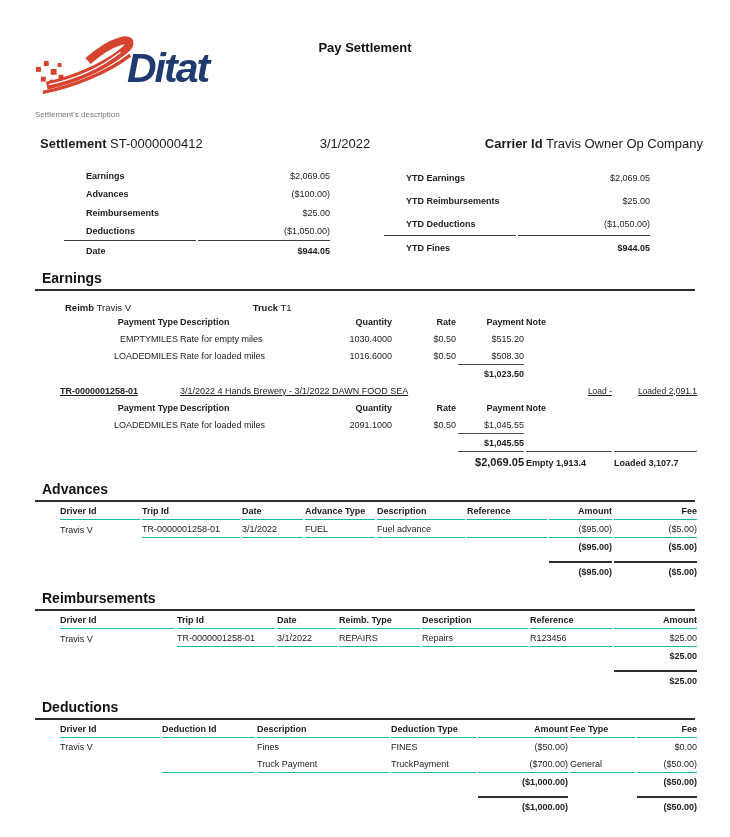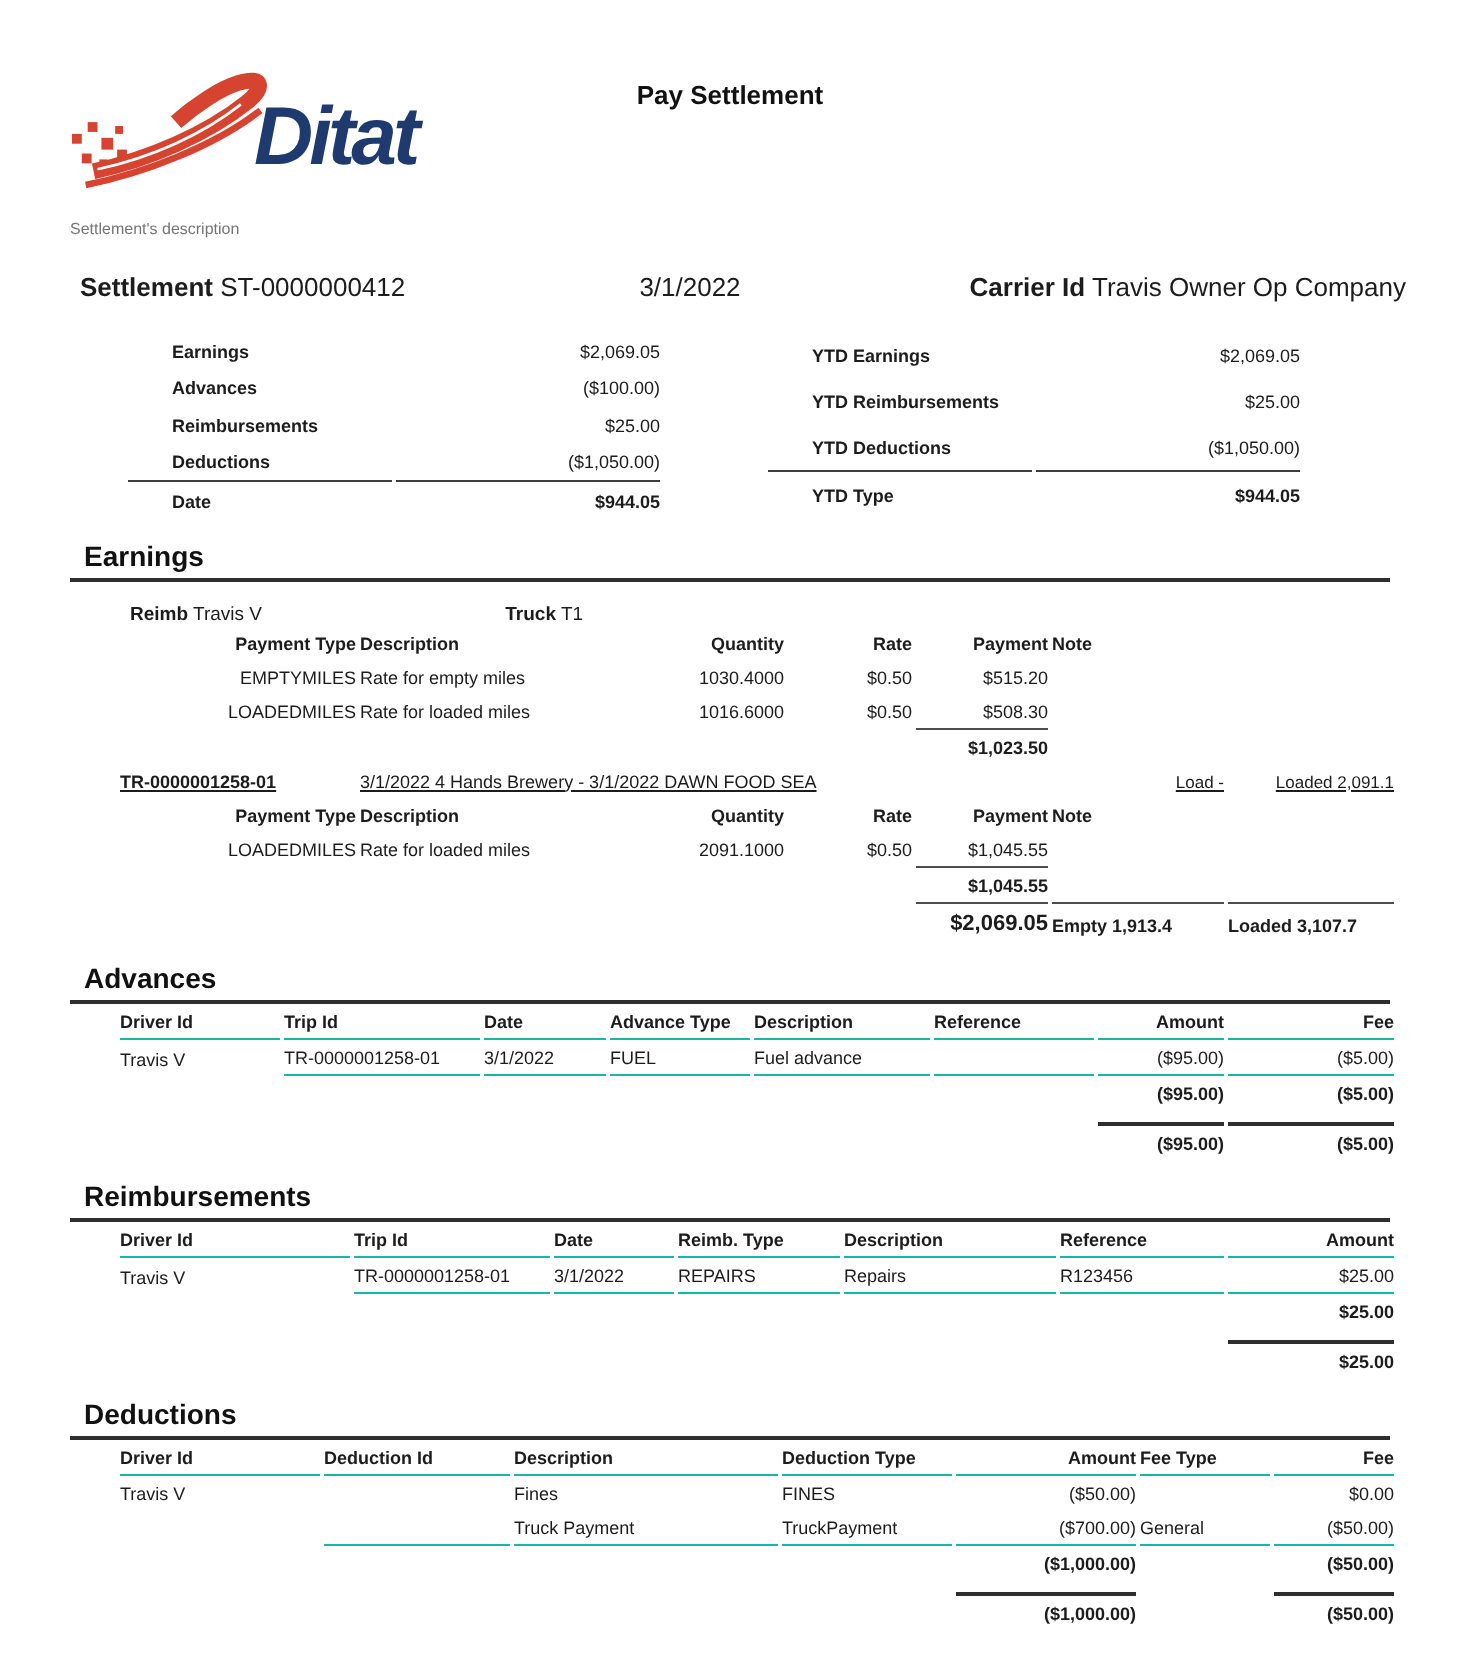--- a/index.html
+++ b/index.html
@@ -142,21 +142,21 @@
       </tr>
       <tr>
         <td class="l">YTD Reimbursements</td>
         <td class="v">$25.00</td>
       </tr>
       <tr>
         <td class="l">YTD Deductions</td>
         <td class="v">($1,050.00)</td>
       </tr>
       <tr class="tot">
-        <td class="l">YTD Type</td>
+        <td class="l">YTD Fines</td>
         <td class="v">$944.05</td>
       </tr>
     </tbody>
       </table>
   </div>
 
   <div class="section-head">Earnings</div>
 
   <div class="driver-row">
     <span class="driver-block">

